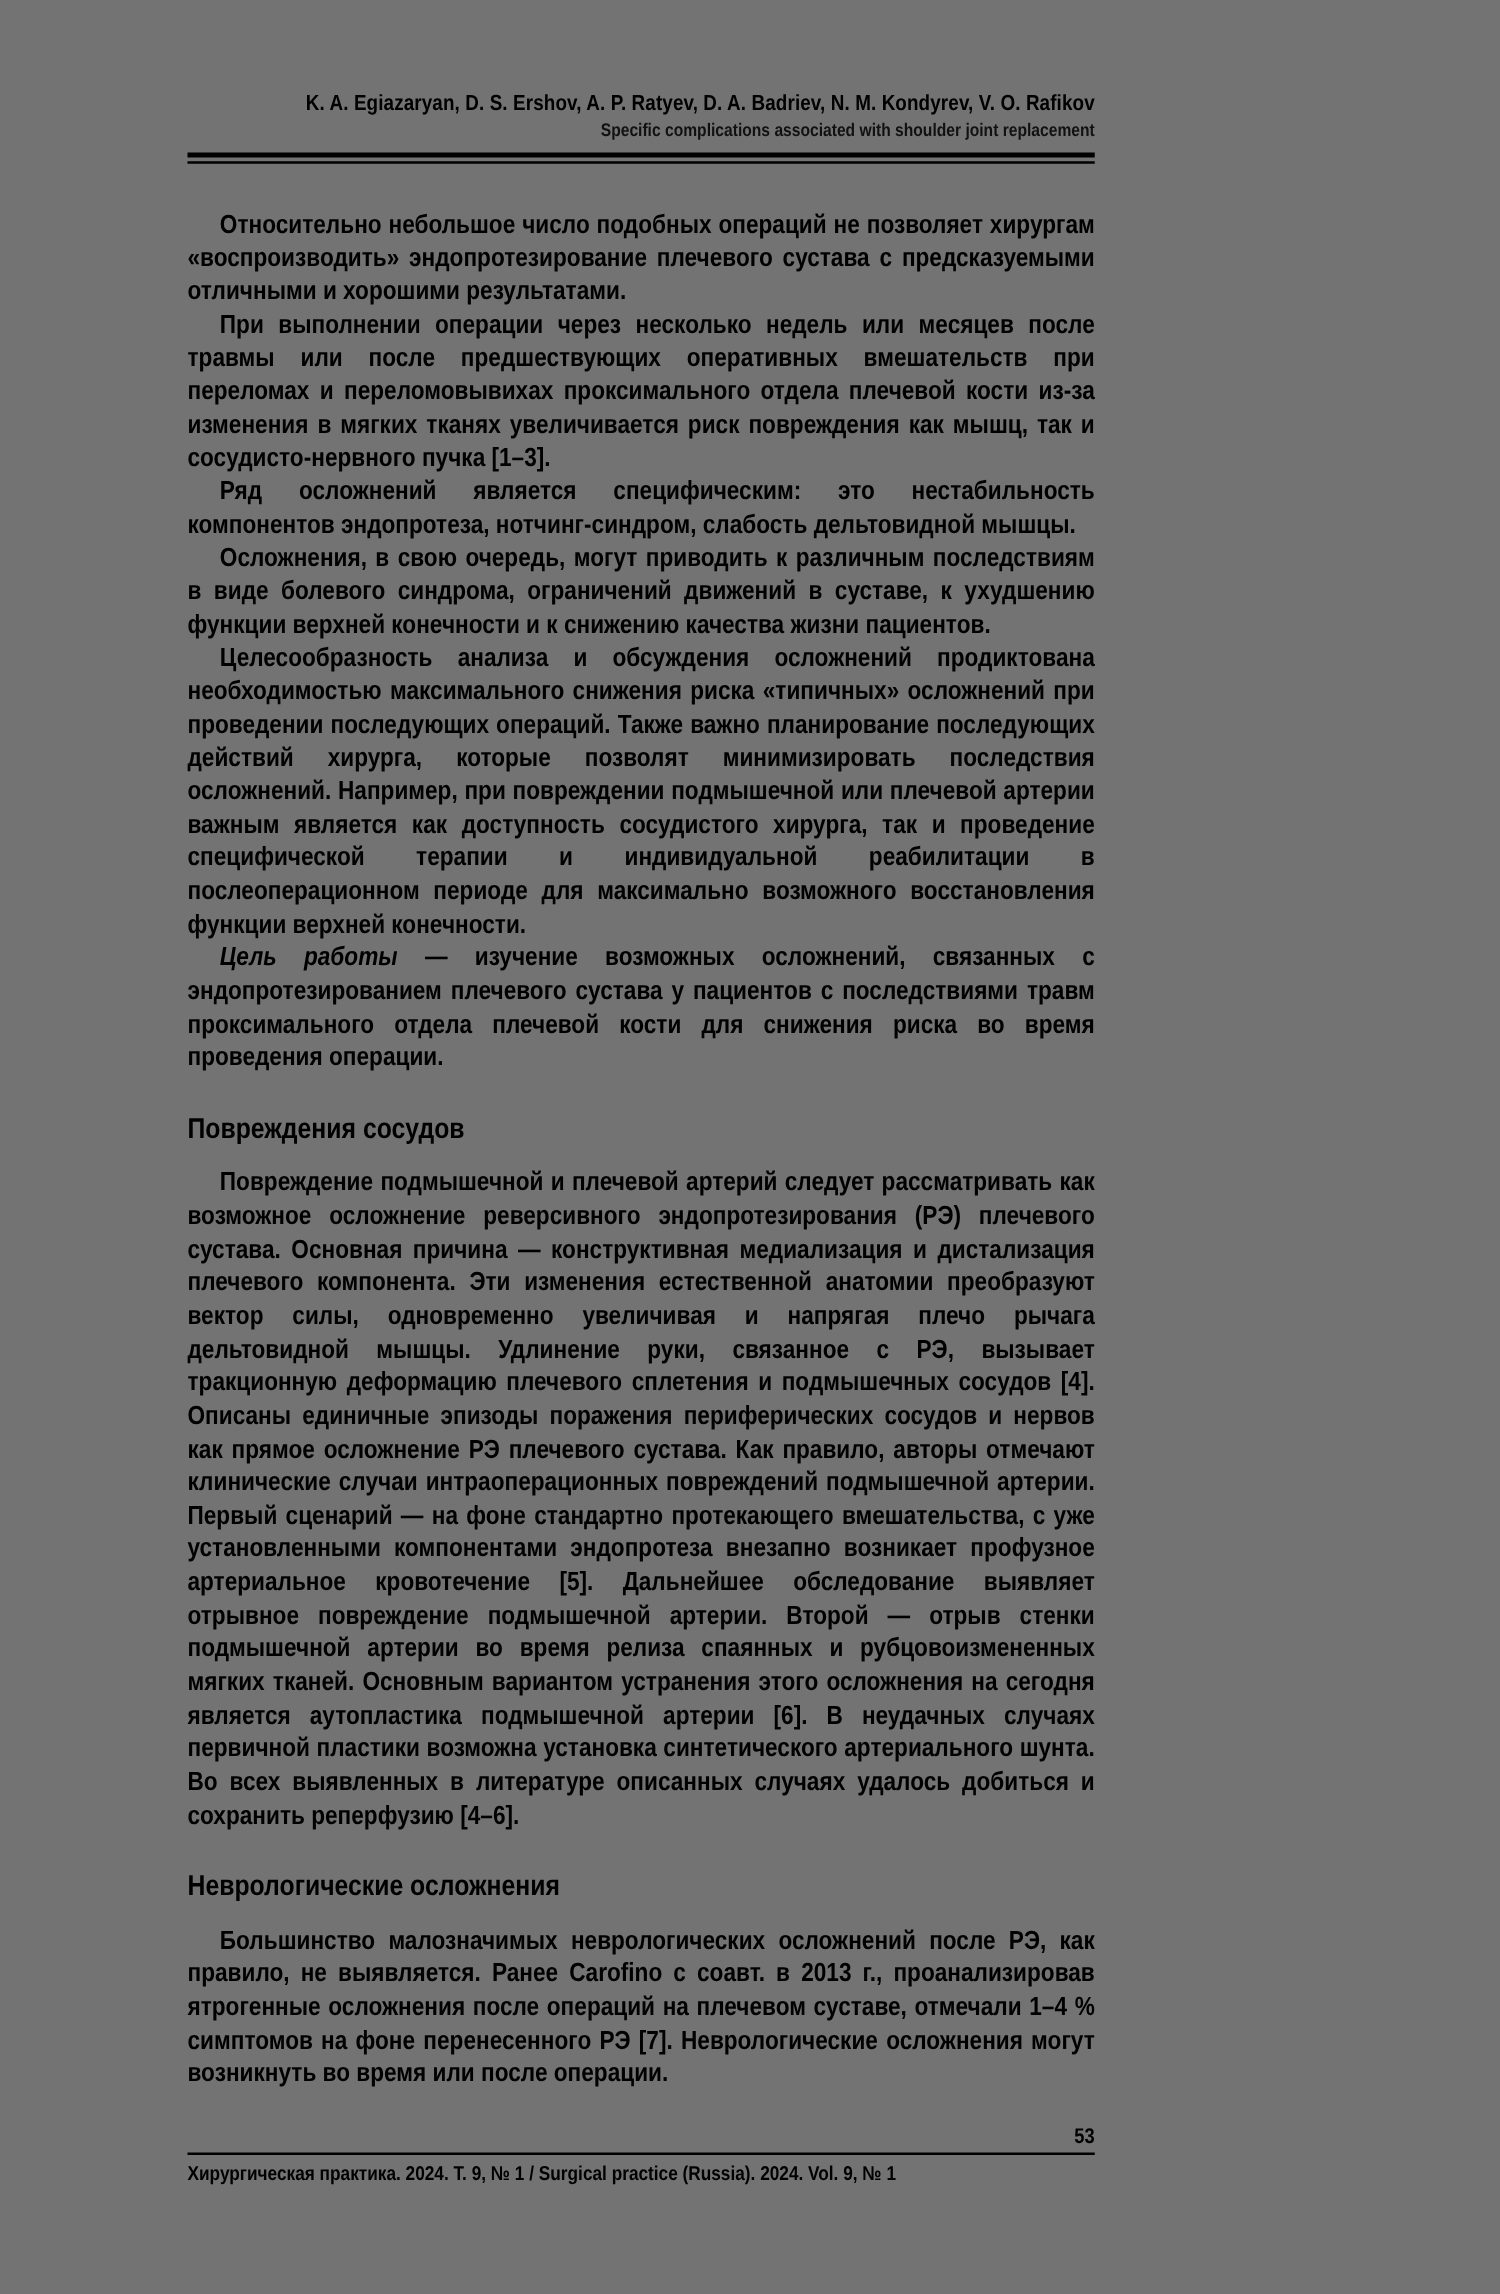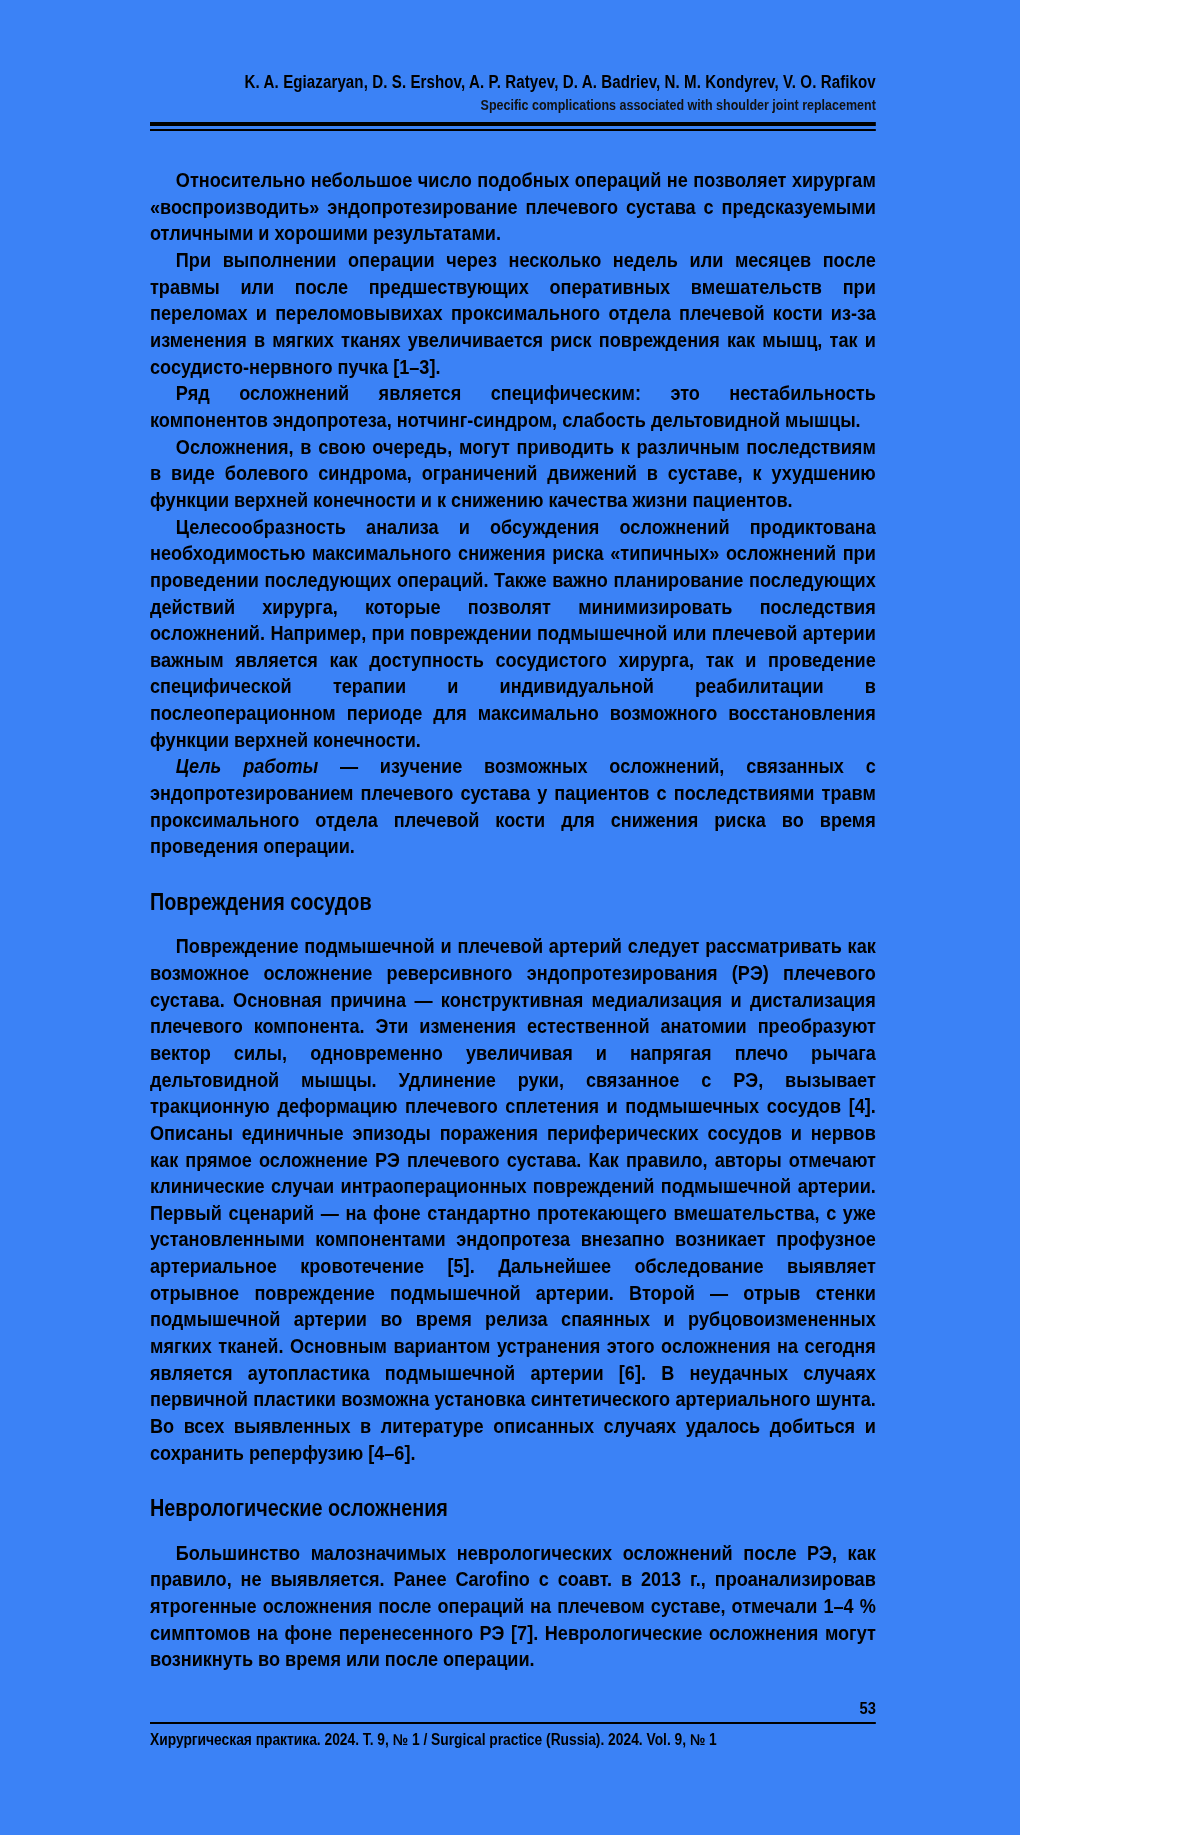--- a/index.html
+++ b/index.html
@@ -4,22 +4,22 @@
 <style>
   html, body { margin:0; padding:0; }
   body {
     width:1200px; height:1835px;
     background:#ffffff;
     font-family:"Liberation Sans", sans-serif;
     color:#000;
   }
   .page {
     position:relative;
-    width:1020px; height:1835px;
-    background:#3b82f6;
+    width:1200px; height:1835px;
+    background:#737373;
     overflow:hidden;
   }
   
   .content {
     position:absolute;
     left:150px; top:72px;
     width:842px;
     transform:scaleX(0.862);
     transform-origin:top left;
   }

